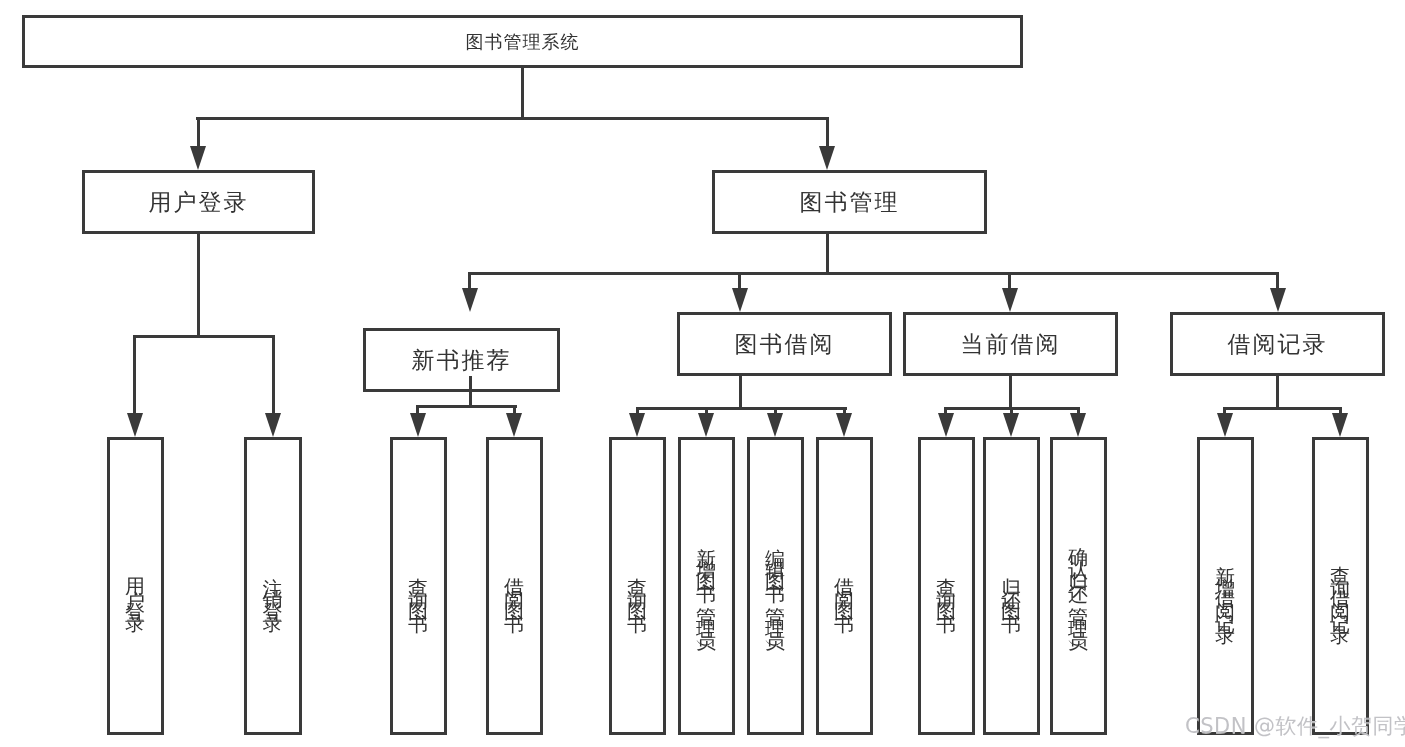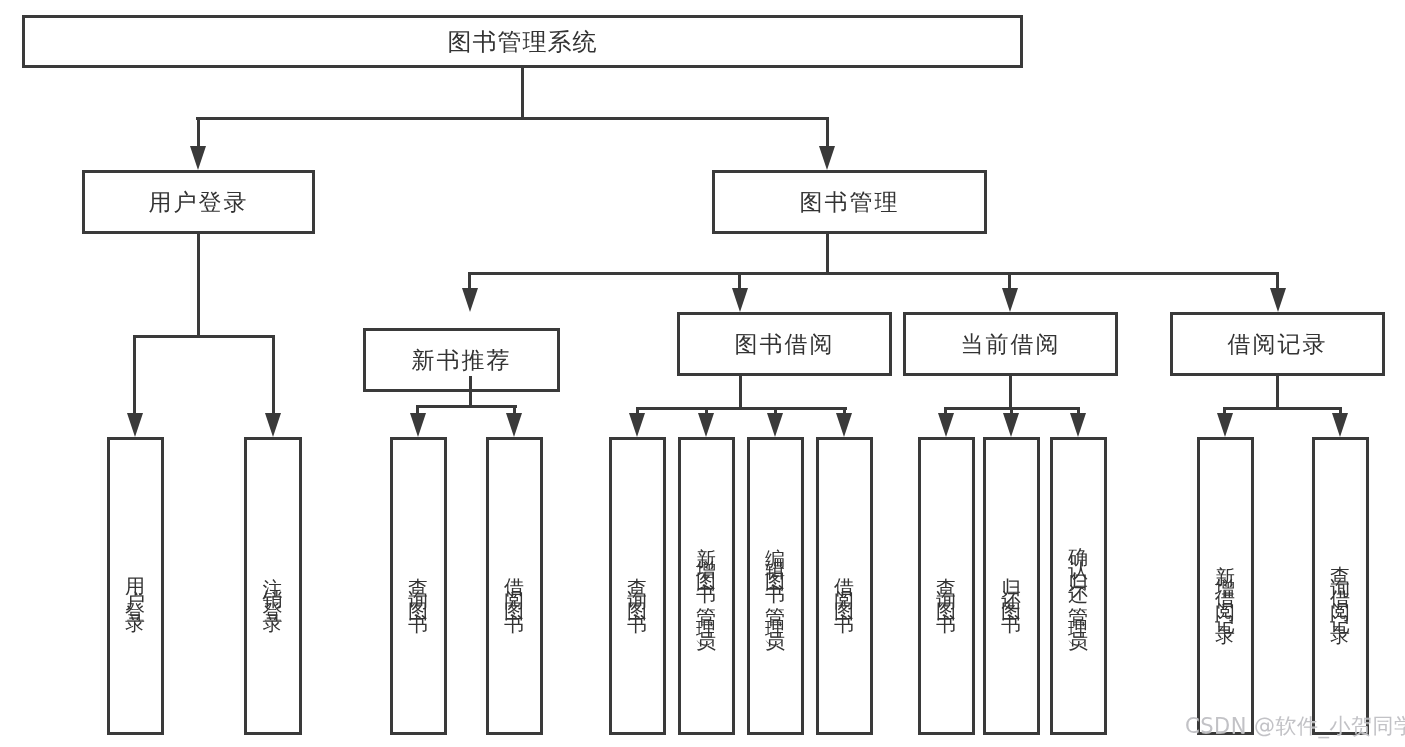--- a/index.html
+++ b/index.html
@@ -20,21 +20,21 @@
     align-items: center;
     justify-content: center;
     color: #333333;
   }
   .box .label {
     font-size: 23px;
     letter-spacing: 2px;
     color: #333333;
     white-space: nowrap;
   }
-  .box.root .label { font-size: 24px; letter-spacing: 1px; }
+  .box.root .label { font-size: 18px; letter-spacing: 1px; }
   .vtext {
     writing-mode: vertical-rl;
     text-orientation: mixed;
     font-size: 20px;
     letter-spacing: 12px;
     color: #333333;
     line-height: 1;
   }
   .vline, .hline {
     position: absolute;

